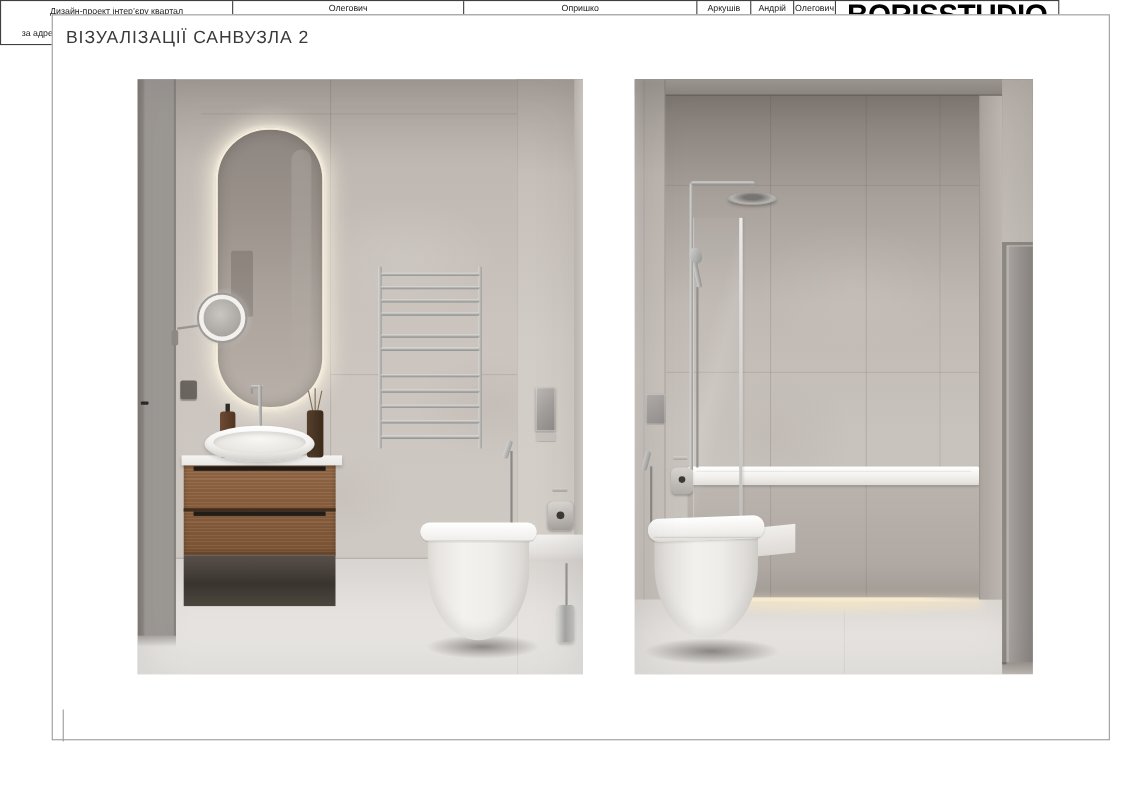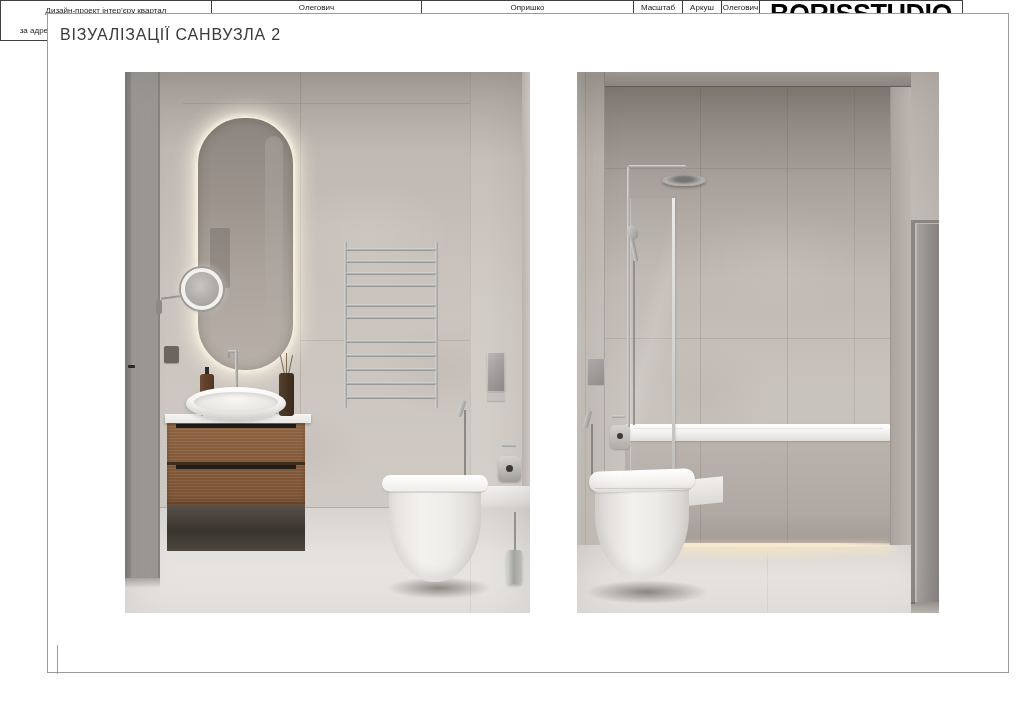--- a/index.html
+++ b/index.html
@@ -197,25 +197,25 @@
   </div>
   <div class="tb-col" id="tb-client">
     <div class="tb-head">Олегович</div>
     <div class="tb-val">Опришко Андрій Олегович</div>
   </div>
   <div class="tb-col" id="tb-stage">
     <div class="tb-head">Опришко</div>
     <div class="tb-val">ВІЗУАЛІЗАЦІЇ САНВУЗЛА 2</div>
   </div>
   <div class="tb-col" id="tb-scale">
-    <div class="tb-head">Масштаб</div>
+    <div class="tb-head">Аркушів</div>
     <div class="tb-val"></div>
   </div>
   <div class="tb-col" id="tb-sheet">
-    <div class="tb-head">Аркуш</div>
+    <div class="tb-head">Андрій</div>
     <div class="tb-val">19</div>
   </div>
   <div class="tb-col" id="tb-sheets">
     <div class="tb-head">Олегович</div>
     <div class="tb-val">68</div>
   </div>
   <div class="tb-col" id="tb-logo">
     <div id="logo-name">BORISSTUDIO</div>
     <div id="logo-bar">ПЕРШИЙ КРОК ДО МРІЇ</div>
   </div>

